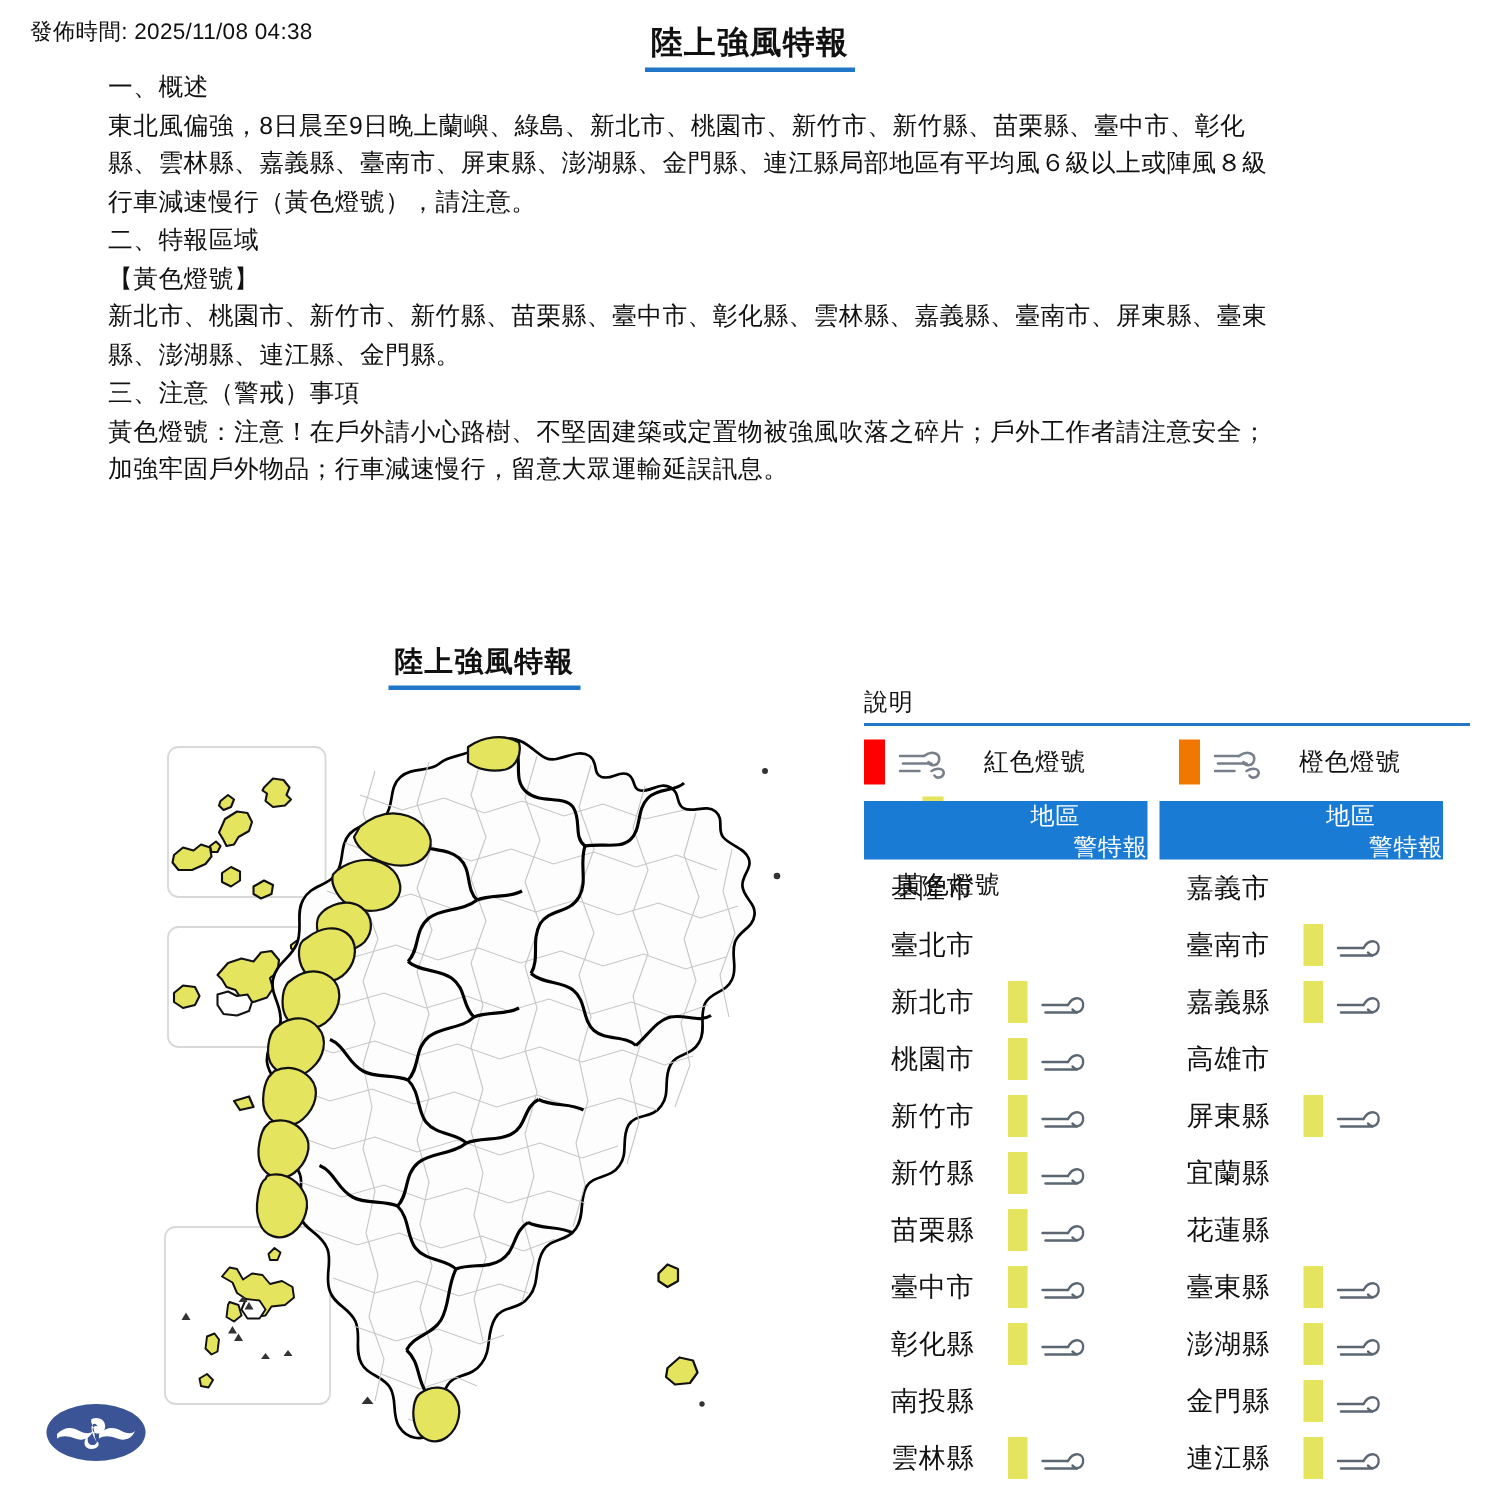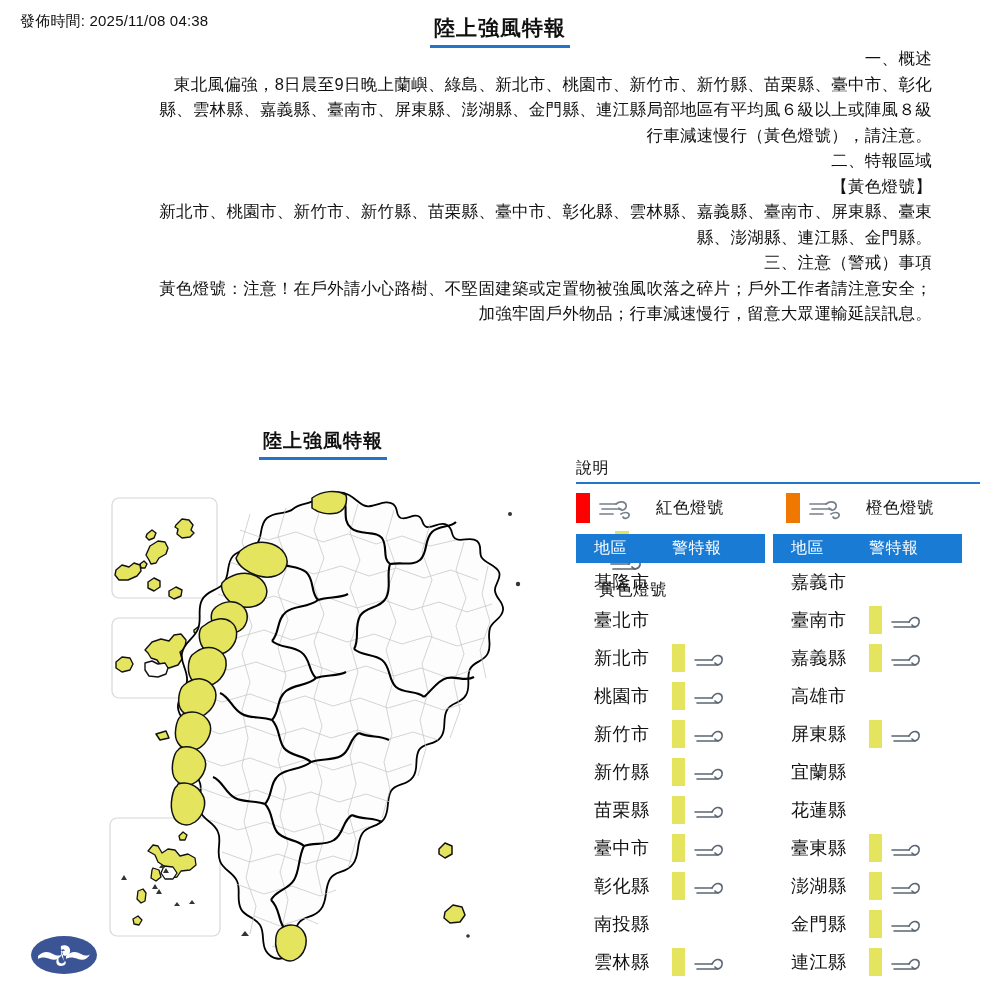--- a/index.html
+++ b/index.html
@@ -30,21 +30,20 @@
     display:inline-block;
     padding:0 4px 3px 4px;
     border-bottom:3px solid #2176c7;
   }
 
   
   .body-text{
     position:absolute;left:72px;top:46px;width:860px;
     font-size:16.5px;line-height:25.5px;color:#111;
     letter-spacing:.3px;
-    text-align:right;
   }
   .body-text .sec{margin:0;}
   .body-text .para{margin:0;text-indent:0;}
 
   
   .map-title{
     position:absolute;left:178px;top:428px;width:290px;
     text-align:center;font-size:19px;font-weight:bold;color:#111;
     letter-spacing:1px;
   }
@@ -97,23 +96,23 @@
   
   .tables{
     position:absolute;left:576px;top:534px;width:404px;
   }
   .tbl{
     position:absolute;top:0;width:189px;
   }
   .tbl.left{left:0px;}
   .tbl.right{left:197px;}
   .thead{
-    display:flex;align-items:center;
-    background:#1a7bd4;color:#fff;height:29px;
-    font-size:16px;letter-spacing:.5px;
+    display:flex;align-items:flex-end;
+    background:#1a7bd4;color:#fff;height:39px;
+    font-size:16px;letter-spacing:.5px;flex-direction:column;
   }
   .th-region{width:96px;padding-left:18px;box-sizing:border-box;}
   .th-alert{flex:1;}
   .trow{
     display:flex;align-items:center;height:38px;
   }
   .td-region{
     width:96px;padding-left:18px;box-sizing:border-box;
     font-size:18px;color:#111;letter-spacing:.5px;white-space:nowrap;
   }

